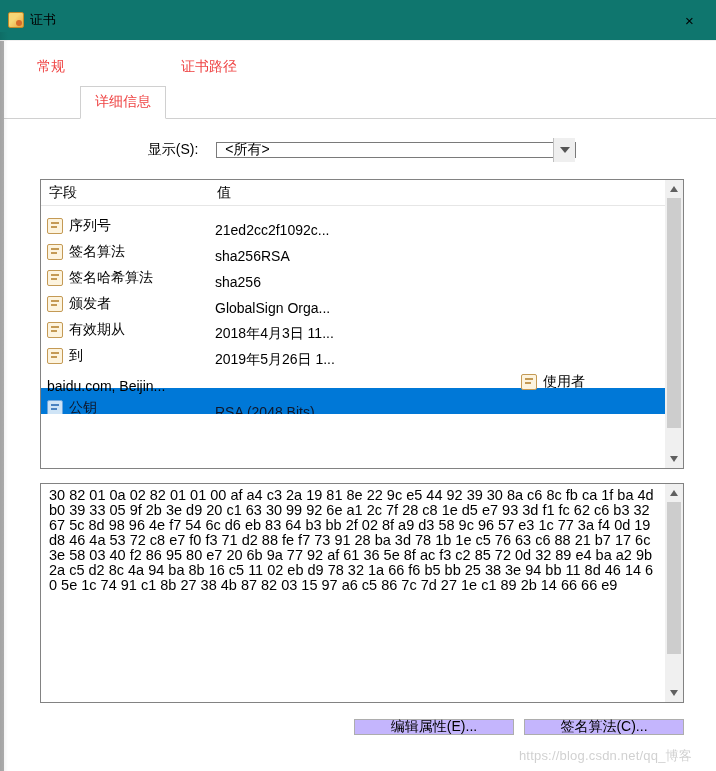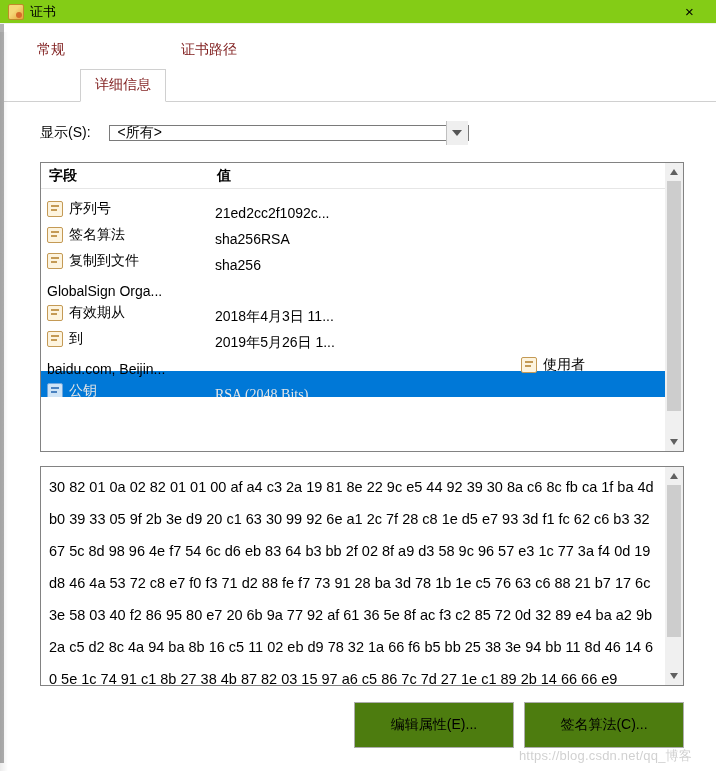--- a/index.html
+++ b/index.html
@@ -8,23 +8,23 @@
       font-size: 13px;
       background: #ffffff;
       width: 716px;
       height: 771px;
       overflow: hidden;
       position: relative;
     }
     .title-bar {
       display: flex;
       align-items: center;
-      height: 24px;
+      height: 41px;
       padding: 0 4px 0 8px;
-      background: #84cc16;
+      background: #0f766e;
       border-bottom: 1px solid #f0f0f0;
     }
     .title-bar .icon {
       width: 16px;
       height: 16px;
       margin-right: 6px;
       background: linear-gradient(135deg, #f5d776 40%, #e8a23c 100%);
       border: 1px solid #c08a2a;
       border-radius: 2px;
       position: relative;
@@ -58,35 +58,36 @@
       padding: 10px 18px 0 18px;
       border-bottom: 1px solid #d0d0d0;
     }
     .tab {
       padding: 6px 14px 7px 14px;
       border: 1px solid transparent;
       border-bottom: none;
       margin-right: 0;
       cursor: pointer;
       font-size: 14px;
-      color: #7f1d1d;
+      color: #ef4444;
       position: relative;
     }
     .tab.active {
       border: 1px solid #d0d0d0;
       border-bottom: 1px solid #fff;
       margin-bottom: -1px;
       background: #fff;
       margin-top: 35px;
     }
 
     .show-row {
       display: flex;
       align-items: center;
       padding: 22px 32px 20px 36px;
+      justify-content: center;
     }
     .show-label { margin-right: 18px; font-size: 14px; }
     .show-select {
       flex: 0 0 360px;
       height: 16px;
       border: 1px solid #7a7a7a;
       display: flex;
       align-items: center;
       justify-content: space-between;
       padding: 0 0 0 8px;
@@ -107,21 +108,20 @@
       margin: 0 32px 14px 36px;
       border: 1px solid #828282;
       height: 290px;
       position: relative;
       background: #fff;
     }
     .list-header {
       display: flex;
       height: 26px;
       border-bottom: 1px solid #e6e6e6;
-      font-weight: bold;
     }
     .list-header .col {
       padding: 4px 8px;
       font-size: 14px;
       color: #000;
     }
     .col-field { width: 168px; }
     .col-value { flex: 1; }
     .list-body {
       overflow: hidden;
@@ -129,21 +129,21 @@
     .list-row {
       display: flex;
       height: 26px;
       align-items: center;
       font-size: 14px;
       cursor: default;
     }
     .list-row .cell { padding: 0 6px; white-space: nowrap; overflow: hidden; text-overflow: ellipsis;}
     .list-row .cell.field { width: 168px; display: flex; align-items: center; margin-top: 13px; }
     .list-row .cell.value { flex: 1; margin-top: 21px; }
-    .list-row.selected { background: #0078d7; color: #e5e5e5; font-family: Liberation Serif, serif; }
+    .list-row.selected { background: #0078d7; color: #0f172a; }
     .row-icon {
       width: 16px; height: 16px;
       border: 1px solid #c49a55;
       background: #fdf4df;
       margin-right: 6px;
       border-radius: 2px;
       position: relative;
       flex-shrink: 0;
     }
     .row-icon::before{
@@ -180,40 +180,40 @@
     .hex-container {
       margin: 0 32px 16px 36px;
       border: 1px solid #828282;
       height: 220px;
       position: relative;
       background: #fff;
     }
     .hex-text {
       padding: 4px 22px 4px 8px;
       font-size: 14.5px;
-      line-height: 32px;
+      line-height: 15px;
       font-family: "Microsoft YaHei", sans-serif;
       color: #000;
       white-space: pre-wrap;
       word-break: break-all;
       height: 100%;
       overflow: hidden;
     }
 
     .btn-row {
       display: flex;
       justify-content: flex-end;
       padding: 0 32px 0 0;
       gap: 10px;
     }
     .btn {
       min-width: 160px;
-      height: 46px;
+      height: 16px;
       border: 1px solid #adadad;
-      background: #4d7c0f;
+      background: #c4b5fd;
       font-size: 14px;
       display: flex;
       align-items: center;
       justify-content: center;
       cursor: pointer;
     }
 
     .watermark {
       position: absolute;
       right: 24px; bottom: 6px;
@@ -271,25 +271,29 @@
         <div class="list-row">
           <div class="cell field">
             <span class="row-icon"></span>
             <span>签名算法</span>
           </div>
           <div class="cell value">sha256RSA</div>
         </div>
         <div class="list-row">
           <div class="cell field">
             <span class="row-icon"></span>
-            <span>复制到文件</span>
+            <span>签名哈希算法</span>
           </div>
           <div class="cell value">sha256</div>
         </div>
         <div class="list-row">
+          <div class="cell field">
+            <span class="row-icon"></span>
+            <span>颁发者</span>
+          </div>
           <div class="cell value">GlobalSign Orga...</div>
         </div>
         <div class="list-row">
           <div class="cell field">
             <span class="row-icon"></span>
             <span>有效期从</span>
           </div>
           <div class="cell value">2018年4月3日 11...</div>
         </div>
         <div class="list-row">

